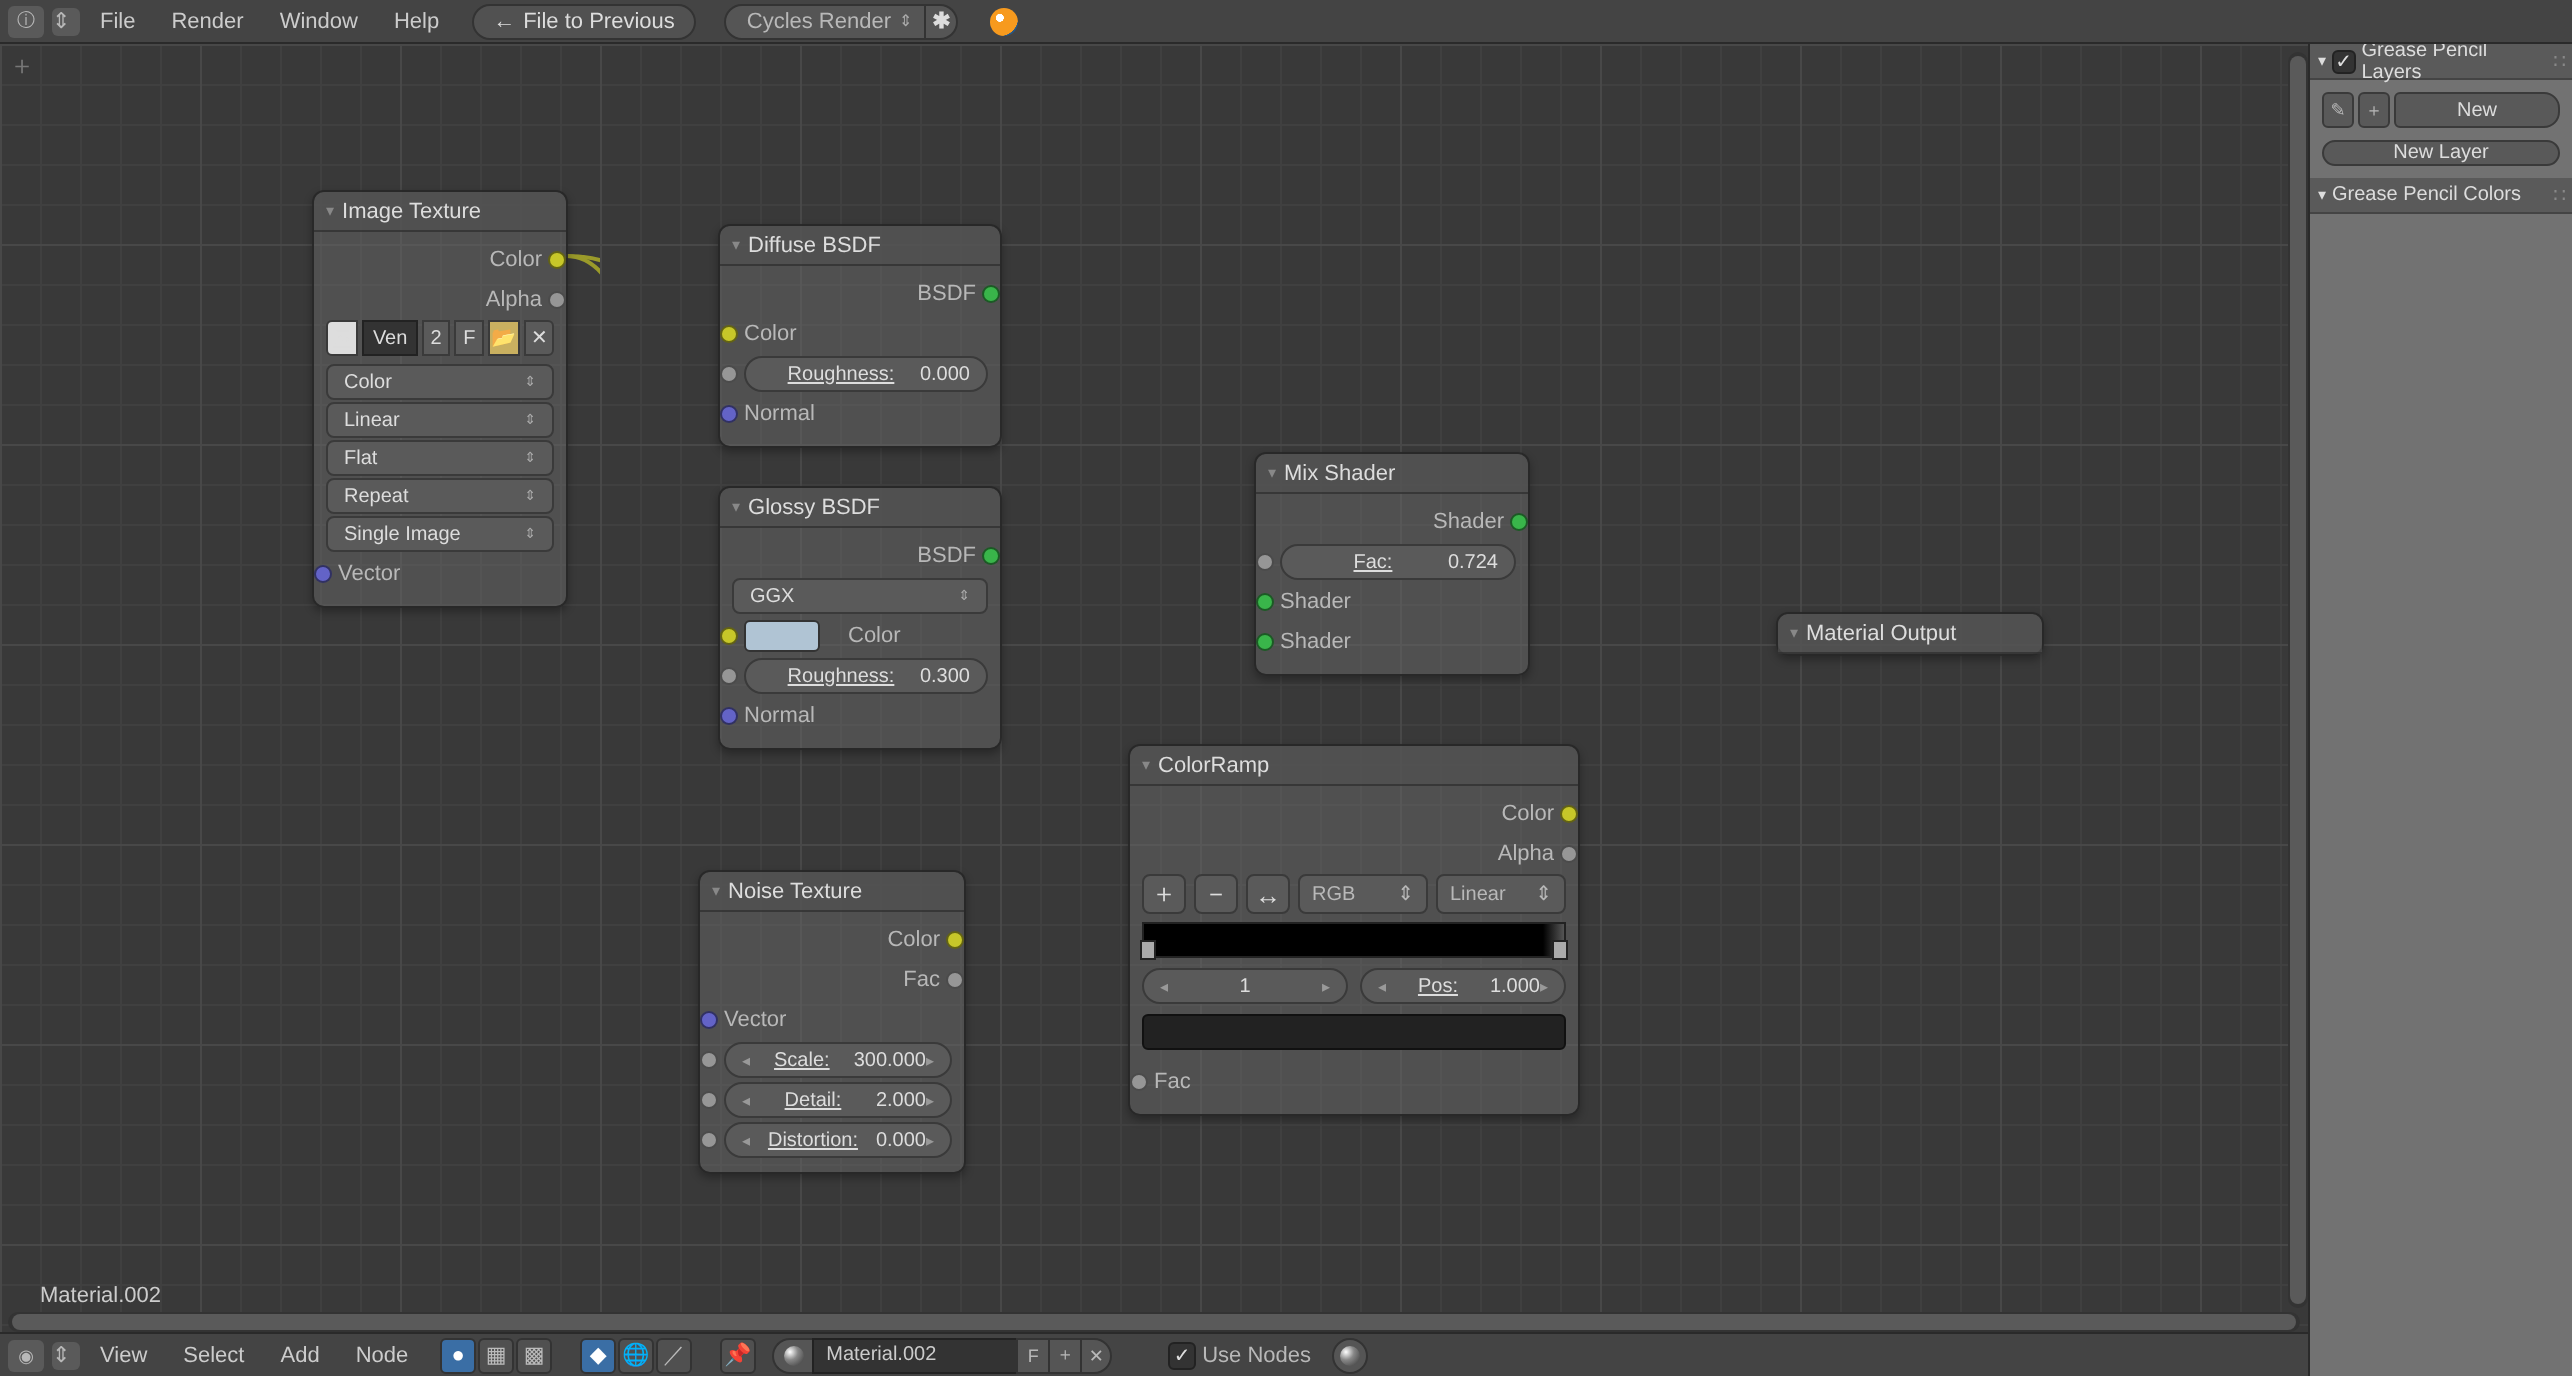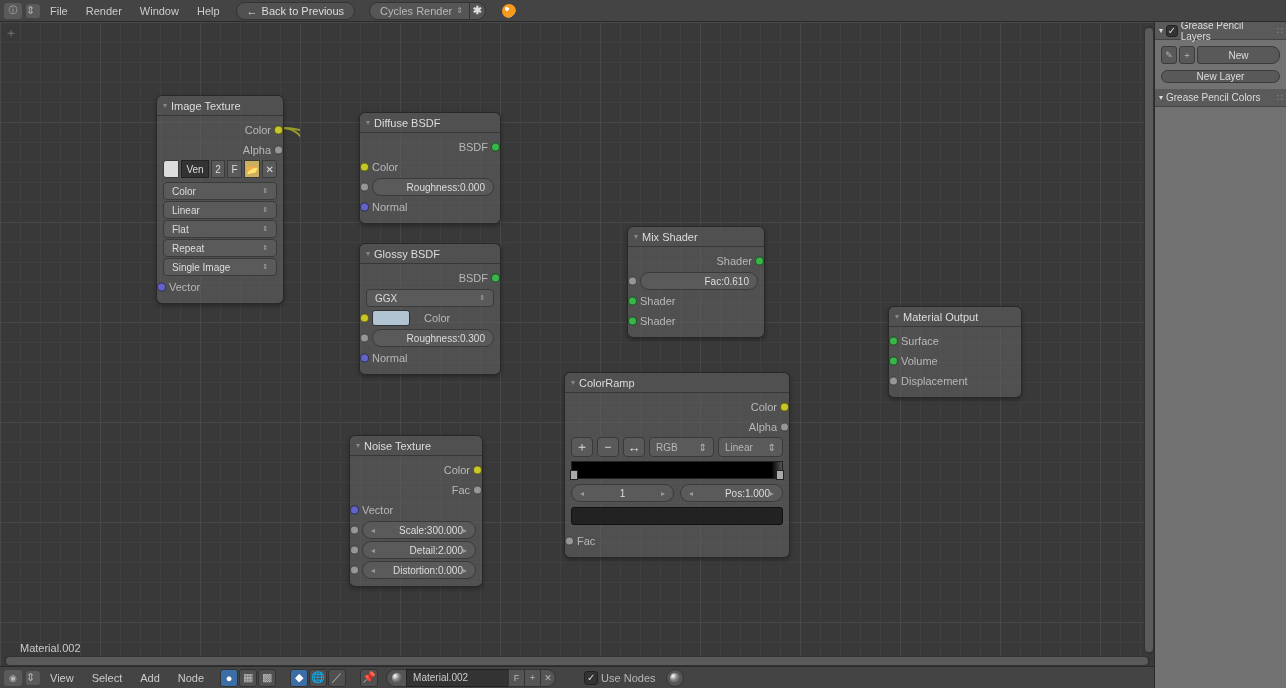--- a/index.html
+++ b/index.html
@@ -77,21 +77,21 @@
 .socket.out { right:-6px; }
 .socket.in { left:-6px; }
 .socket.yellow { background:#c7c729;}
 .socket.grey { background:#969696;}
 .socket.green { background:#39b54a;}
 .socket.purple { background:#6363c7;}
 .node-field { height:18px; background:#5a5a5a; border:1px solid #3a3a3a; border-radius:9px; display:flex; align-items:center; justify-content:space-between; padding:0 8px; color:#ddd; cursor:pointer; margin: 1px 0; font-size:10px;}
 .node-field .tri { font-size:7px; color:#aaa;}
 .node-field .arrow { font-size:8px; color:#999;}
 .node-field.dropdown { border-radius:4px; justify-content:space-between;}
-.node-field.numeric .label { flex:1; text-align:right;}
+.node-field.numeric .label { flex:1; text-align:center;text-decoration:underline;}
 .node-field.numeric .val { text-align:right;}
 .node-color-swatch { width:38px; height:16px; background:#b0c4d4; border:1px solid #333; border-radius:3px;}
 .image-tex-row { display:flex; gap:2px; margin-bottom:4px;}
 .image-tex-row .btn { height:18px; background:#5a5a5a; border:1px solid #3a3a3a; display:flex; align-items:center; justify-content:center; font-size:10px; color:#ddd;}
 .image-tex-row .btn.icon{ width:18px; border-radius:3px 0 0 3px; background:#ddd; }
 .image-tex-row .btn.name{ flex:1; background:#333; border-color:#222; padding:4px 4px; justify-content:flex-start;}
 .image-tex-row .btn.num{ width:16px;}
 .image-tex-row .btn.f{ width:16px;}
 .image-tex-row .btn.open{ width:18px; background:#c9b060;}
 .image-tex-row .btn.x{ width:16px; border-radius:0 3px 3px 0;}
@@ -114,21 +114,21 @@
 
 <div class="top-header">
   <div class="header-icon-btn">ⓘ</div>
   <div class="info-menu-icon">⇕</div>
   <div class="header-menu-item">File</div>
   <div class="header-menu-item">Render</div>
   <div class="header-menu-item">Window</div>
   <div class="header-menu-item">Help</div>
   <div class="header-pill back-pill">
     <span>←</span>
-    <span>Back to Previous</span>
+    <span>File to Previous</span>
   </div>
   <div class="render-pill-wrap">
     <div class="render-pill">
       <span>Cycles Render</span>
       <span class="tri">⇕</span>
     </div>
     <div class="pill-end-btn">✱</div>
   </div>
   <div class="blender-logo"></div>
 </div>
@@ -288,53 +288,39 @@
       </div>
     <div class="node-body">
       <div class="node-row output">
           <span>Shader</span>
           <div class="socket out green"></div>
         </div>
       <div class="node-row input">
           <div class="socket in grey"></div>
         <div class="node-field numeric" style="flex:1;">
             <span class="label">Fac:</span>
-            <span class="val">0.610</span>
+            <span class="val">0.724</span>
           </div>
       </div>
       <div class="node-row input">
           <div class="socket in green"></div>
           <span>Shader</span>
         </div>
       <div class="node-row input">
           <div class="socket in green"></div>
           <span>Shader</span>
         </div>
     </div>
   </div>
 
   <div class="node" style="left:888px; top:284px; width:134px;">
     <div class="node-header">
         <span class="col-tri">▾</span>
         <span>Material Output</span>
       </div>
-    <div class="node-body">
-      <div class="node-row input">
-          <div class="socket in green"></div>
-          <span>Surface</span>
-        </div>
-      <div class="node-row input">
-          <div class="socket in green"></div>
-          <span>Volume</span>
-        </div>
-      <div class="node-row input">
-          <div class="socket in grey"></div>
-          <span>Displacement</span>
-        </div>
-    </div>
   </div>
 
   <div class="node" style="left:349px; top:413px; width:134px;">
     <div class="node-header">
         <span class="col-tri">▾</span>
         <span>Noise Texture</span>
       </div>
     <div class="node-body">
       <div class="node-row output">
           <span>Color</span>

